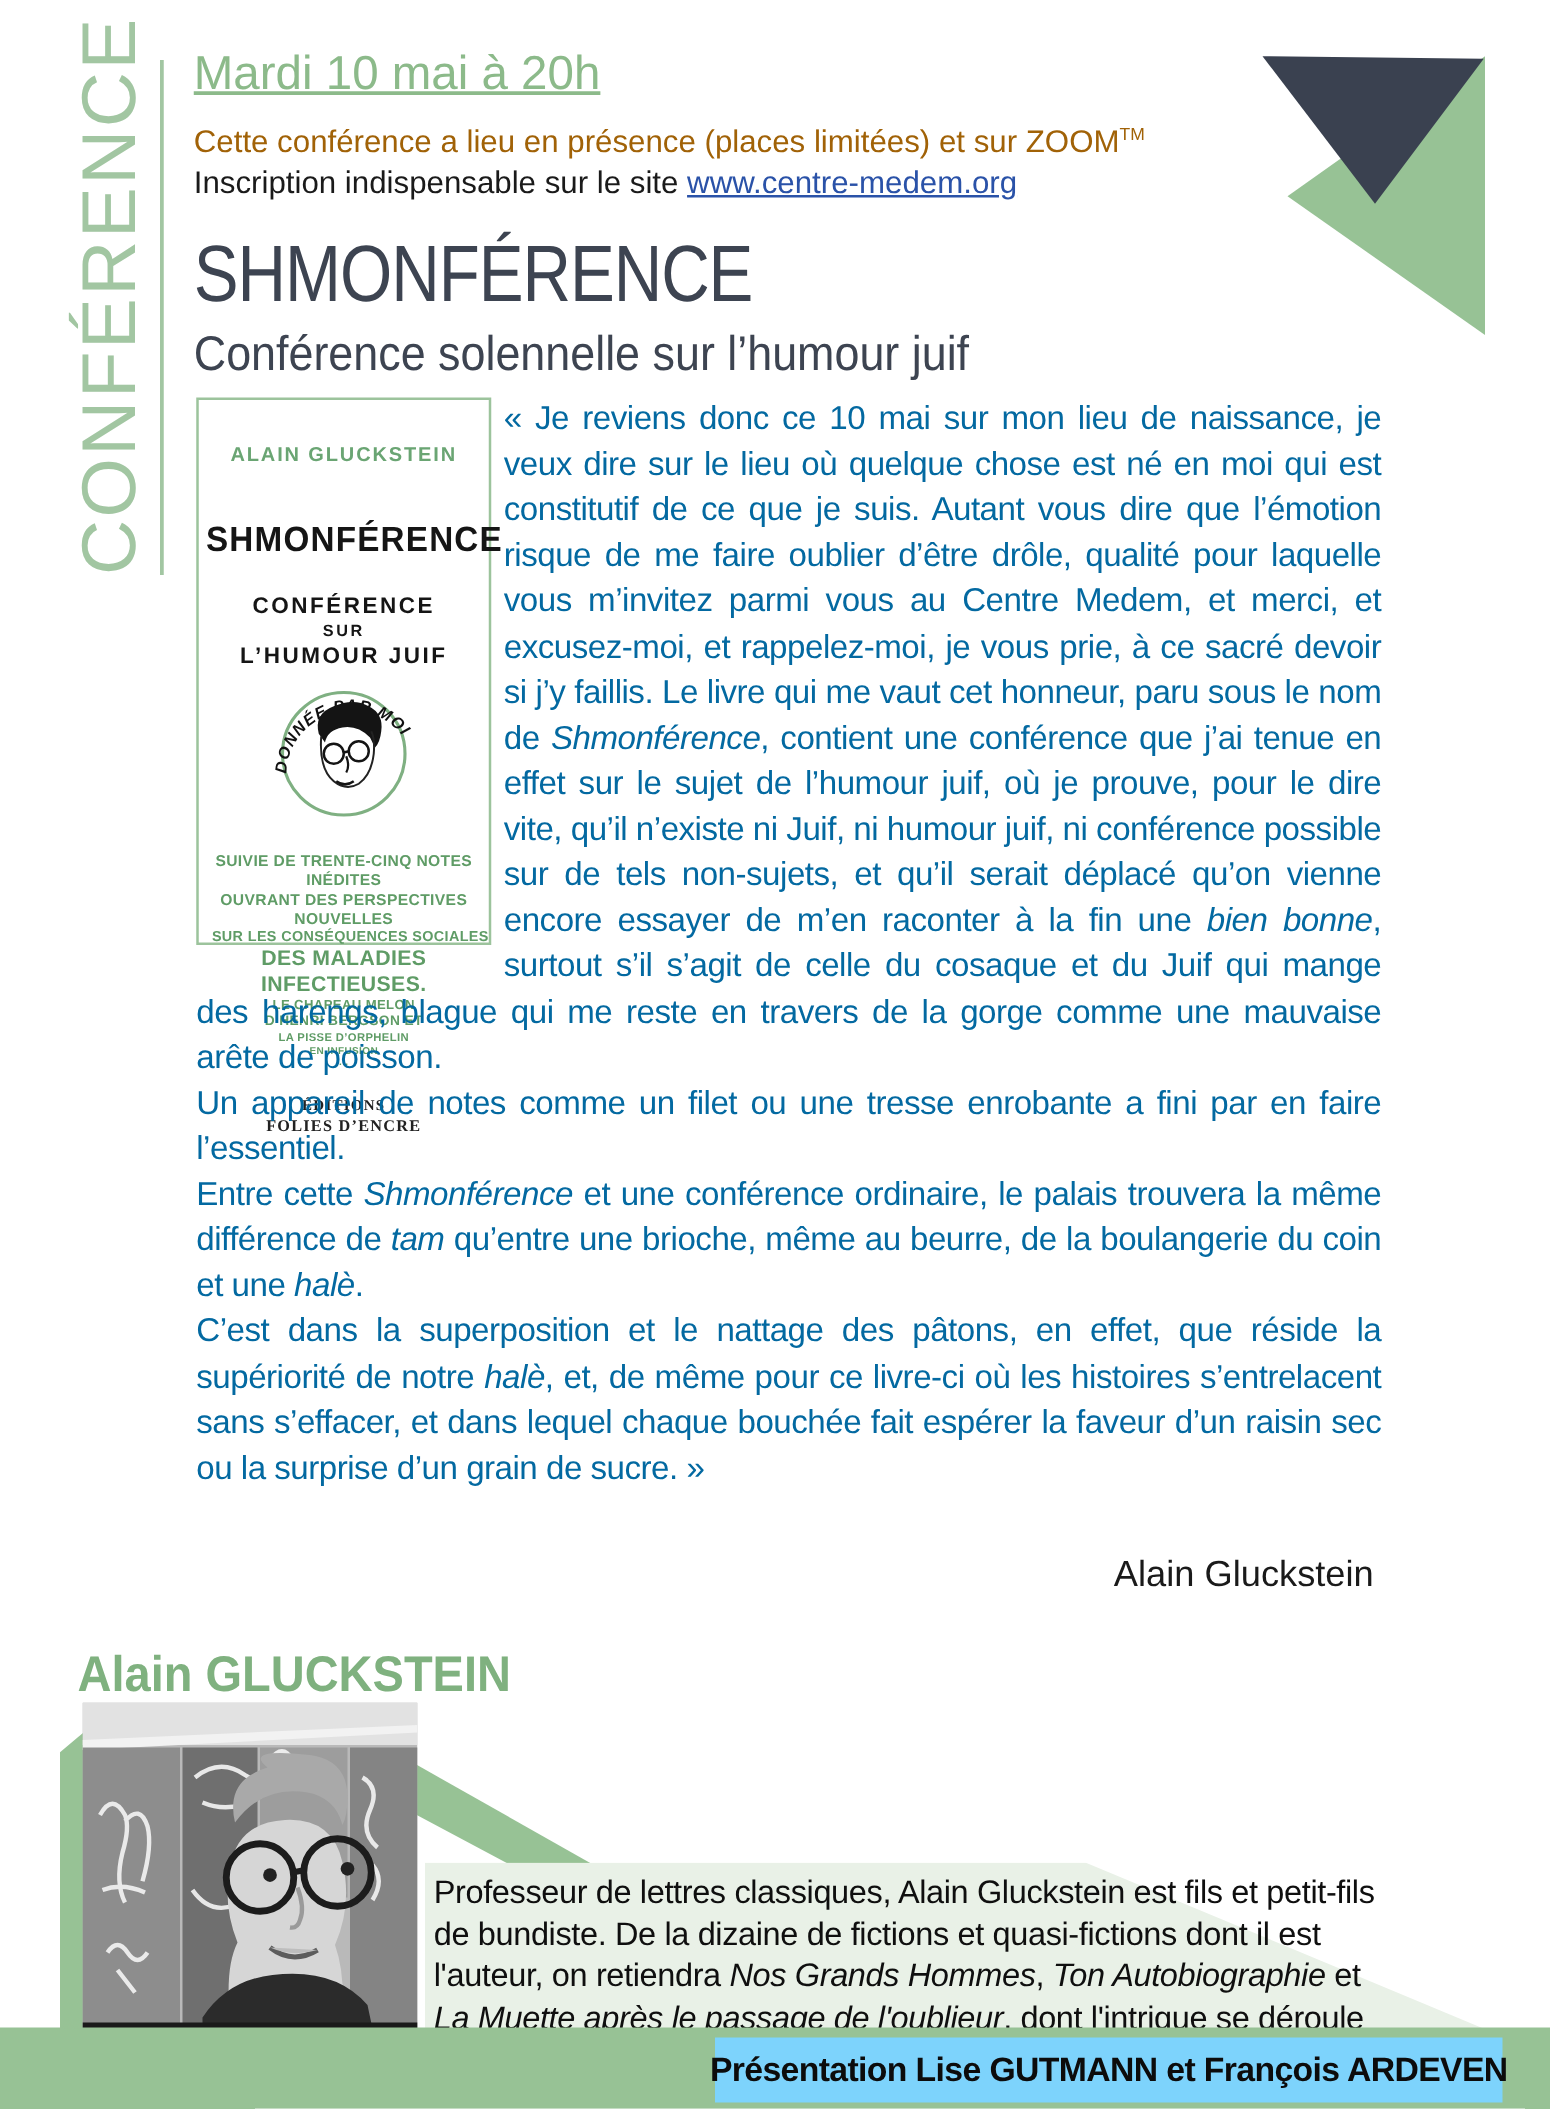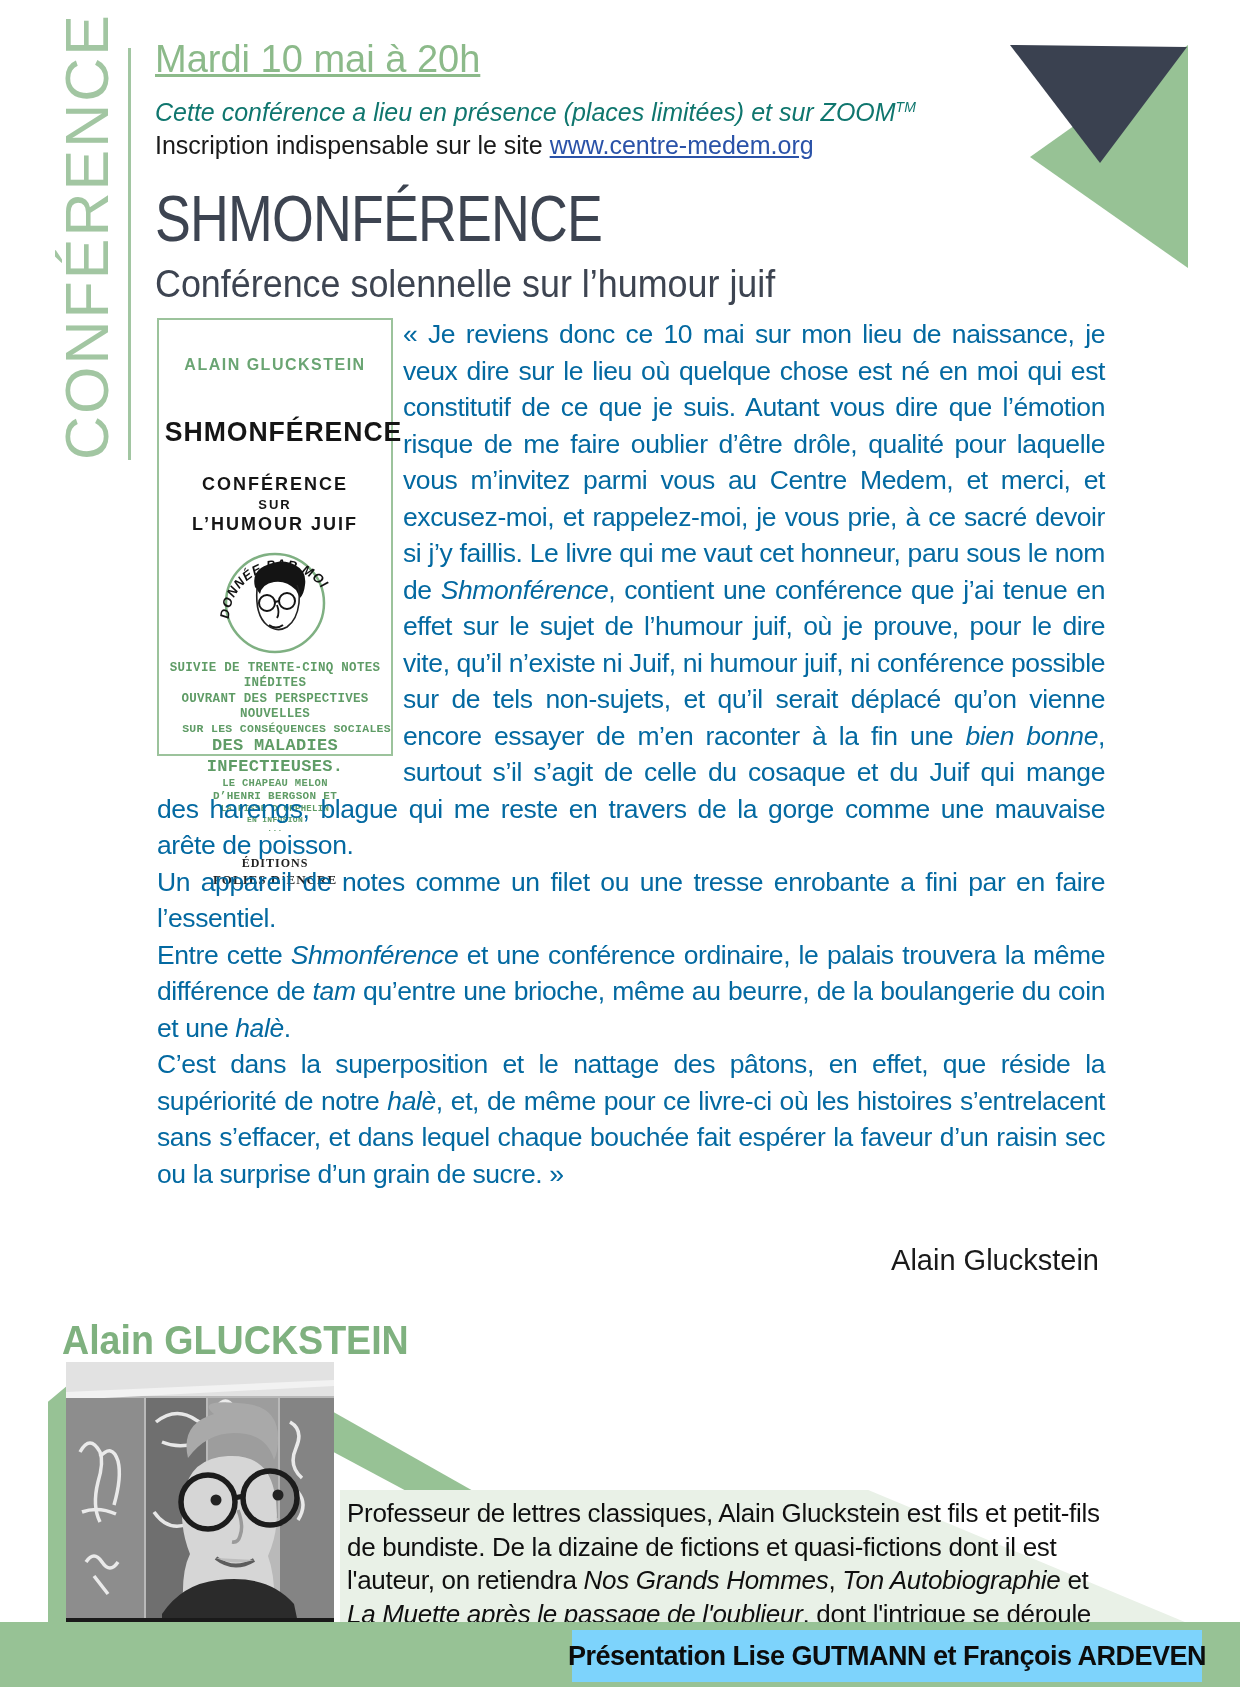--- a/index.html
+++ b/index.html
@@ -13,21 +13,21 @@
     transform:rotate(-90deg);
     font-size:61px;letter-spacing:2px;color:#a2c6a2;
     text-align:center;line-height:76px;white-space:nowrap;
   }
   #green-rule{
     position:absolute;left:128px;top:48px;width:3px;height:412px;background:#a2c6a2;
   }
   
   #header{position:absolute;left:155px;top:38px;width:860px;}
   .date-line{font-size:38px;color:#8cba8a;margin:0 0 10px 0;font-weight:400;text-decoration:underline;}
-  .info-line{font-size:25px;color:#0f766e;margin:0;line-height:33px;font-style:italic;}
+  .info-line{font-size:25px;color:#a16207;margin:0;line-height:33px;}
   .info-line sup{font-size:14px;}
   .reg-line{font-size:25px;color:#1a1a1a;margin:0;line-height:33px;}
   .reg-link{color:#2a52a8;text-decoration:underline;cursor:pointer;}
   
   #corner-decoration{position:absolute;left:1003px;top:38px;}
   
   #title-block{position:absolute;left:155px;top:182px;width:900px;color:#3d4451;}
   .page-title{
     font-size:64px;font-weight:400;letter-spacing:-1px;margin:0;
     transform:scaleX(.84);transform-origin:left;white-space:nowrap;color:#3d4451;
@@ -42,21 +42,21 @@
     float:left;width:236px;height:438px;margin:2px 10px 6px 0;
     border:2px solid #9cc39c;background:#fff;box-sizing:border-box;text-align:center;
   }
   .cover-author{margin-top:36px;font-size:16px;font-weight:700;letter-spacing:1.5px;color:#6aa573;}
   .cover-title{margin-top:42px;font-size:28px;font-weight:700;letter-spacing:1px;color:#151515;transform:scaleX(.95);}
   .cover-sub{margin-top:26px;color:#151515;font-weight:700;}
   .cover-sub div:nth-child(1){font-size:18px;letter-spacing:2px;}
   .cover-sub div:nth-child(2){font-size:13px;letter-spacing:2px;margin-top:2px;}
   .cover-sub div:nth-child(3){font-size:18px;letter-spacing:2px;margin-top:2px;}
   #cover-stamp{margin-top:6px;}
-  .cover-notes{margin-top:0;color:#5f9c66;font-weight:700;line-height:1.22;letter-spacing:.3px;font-family:Liberation Mono, monospace;}
+  .cover-notes{margin-top:20px;color:#5f9c66;font-weight:700;line-height:1.22;letter-spacing:.3px;}
   .cover-notes div:nth-child(1){font-size:12.5px;}
   .cover-notes div:nth-child(2){font-size:12.5px;}
   .cover-notes div:nth-child(3){font-size:11.5px;text-align:right;}
   .cover-notes div:nth-child(4){font-size:17px;}
   .cover-notes div:nth-child(5){font-size:10.5px;}
   .cover-notes div:nth-child(6){font-size:11px;}
   .cover-notes div:nth-child(7){font-size:9px;}
   .cover-notes div:nth-child(8){font-size:8px;}
   .cover-notes div:nth-child(9){font-size:8px;}
   .cover-publisher{margin-top:22px;font-family:"Liberation Serif",serif;font-weight:700;color:#222;line-height:1.3;}

